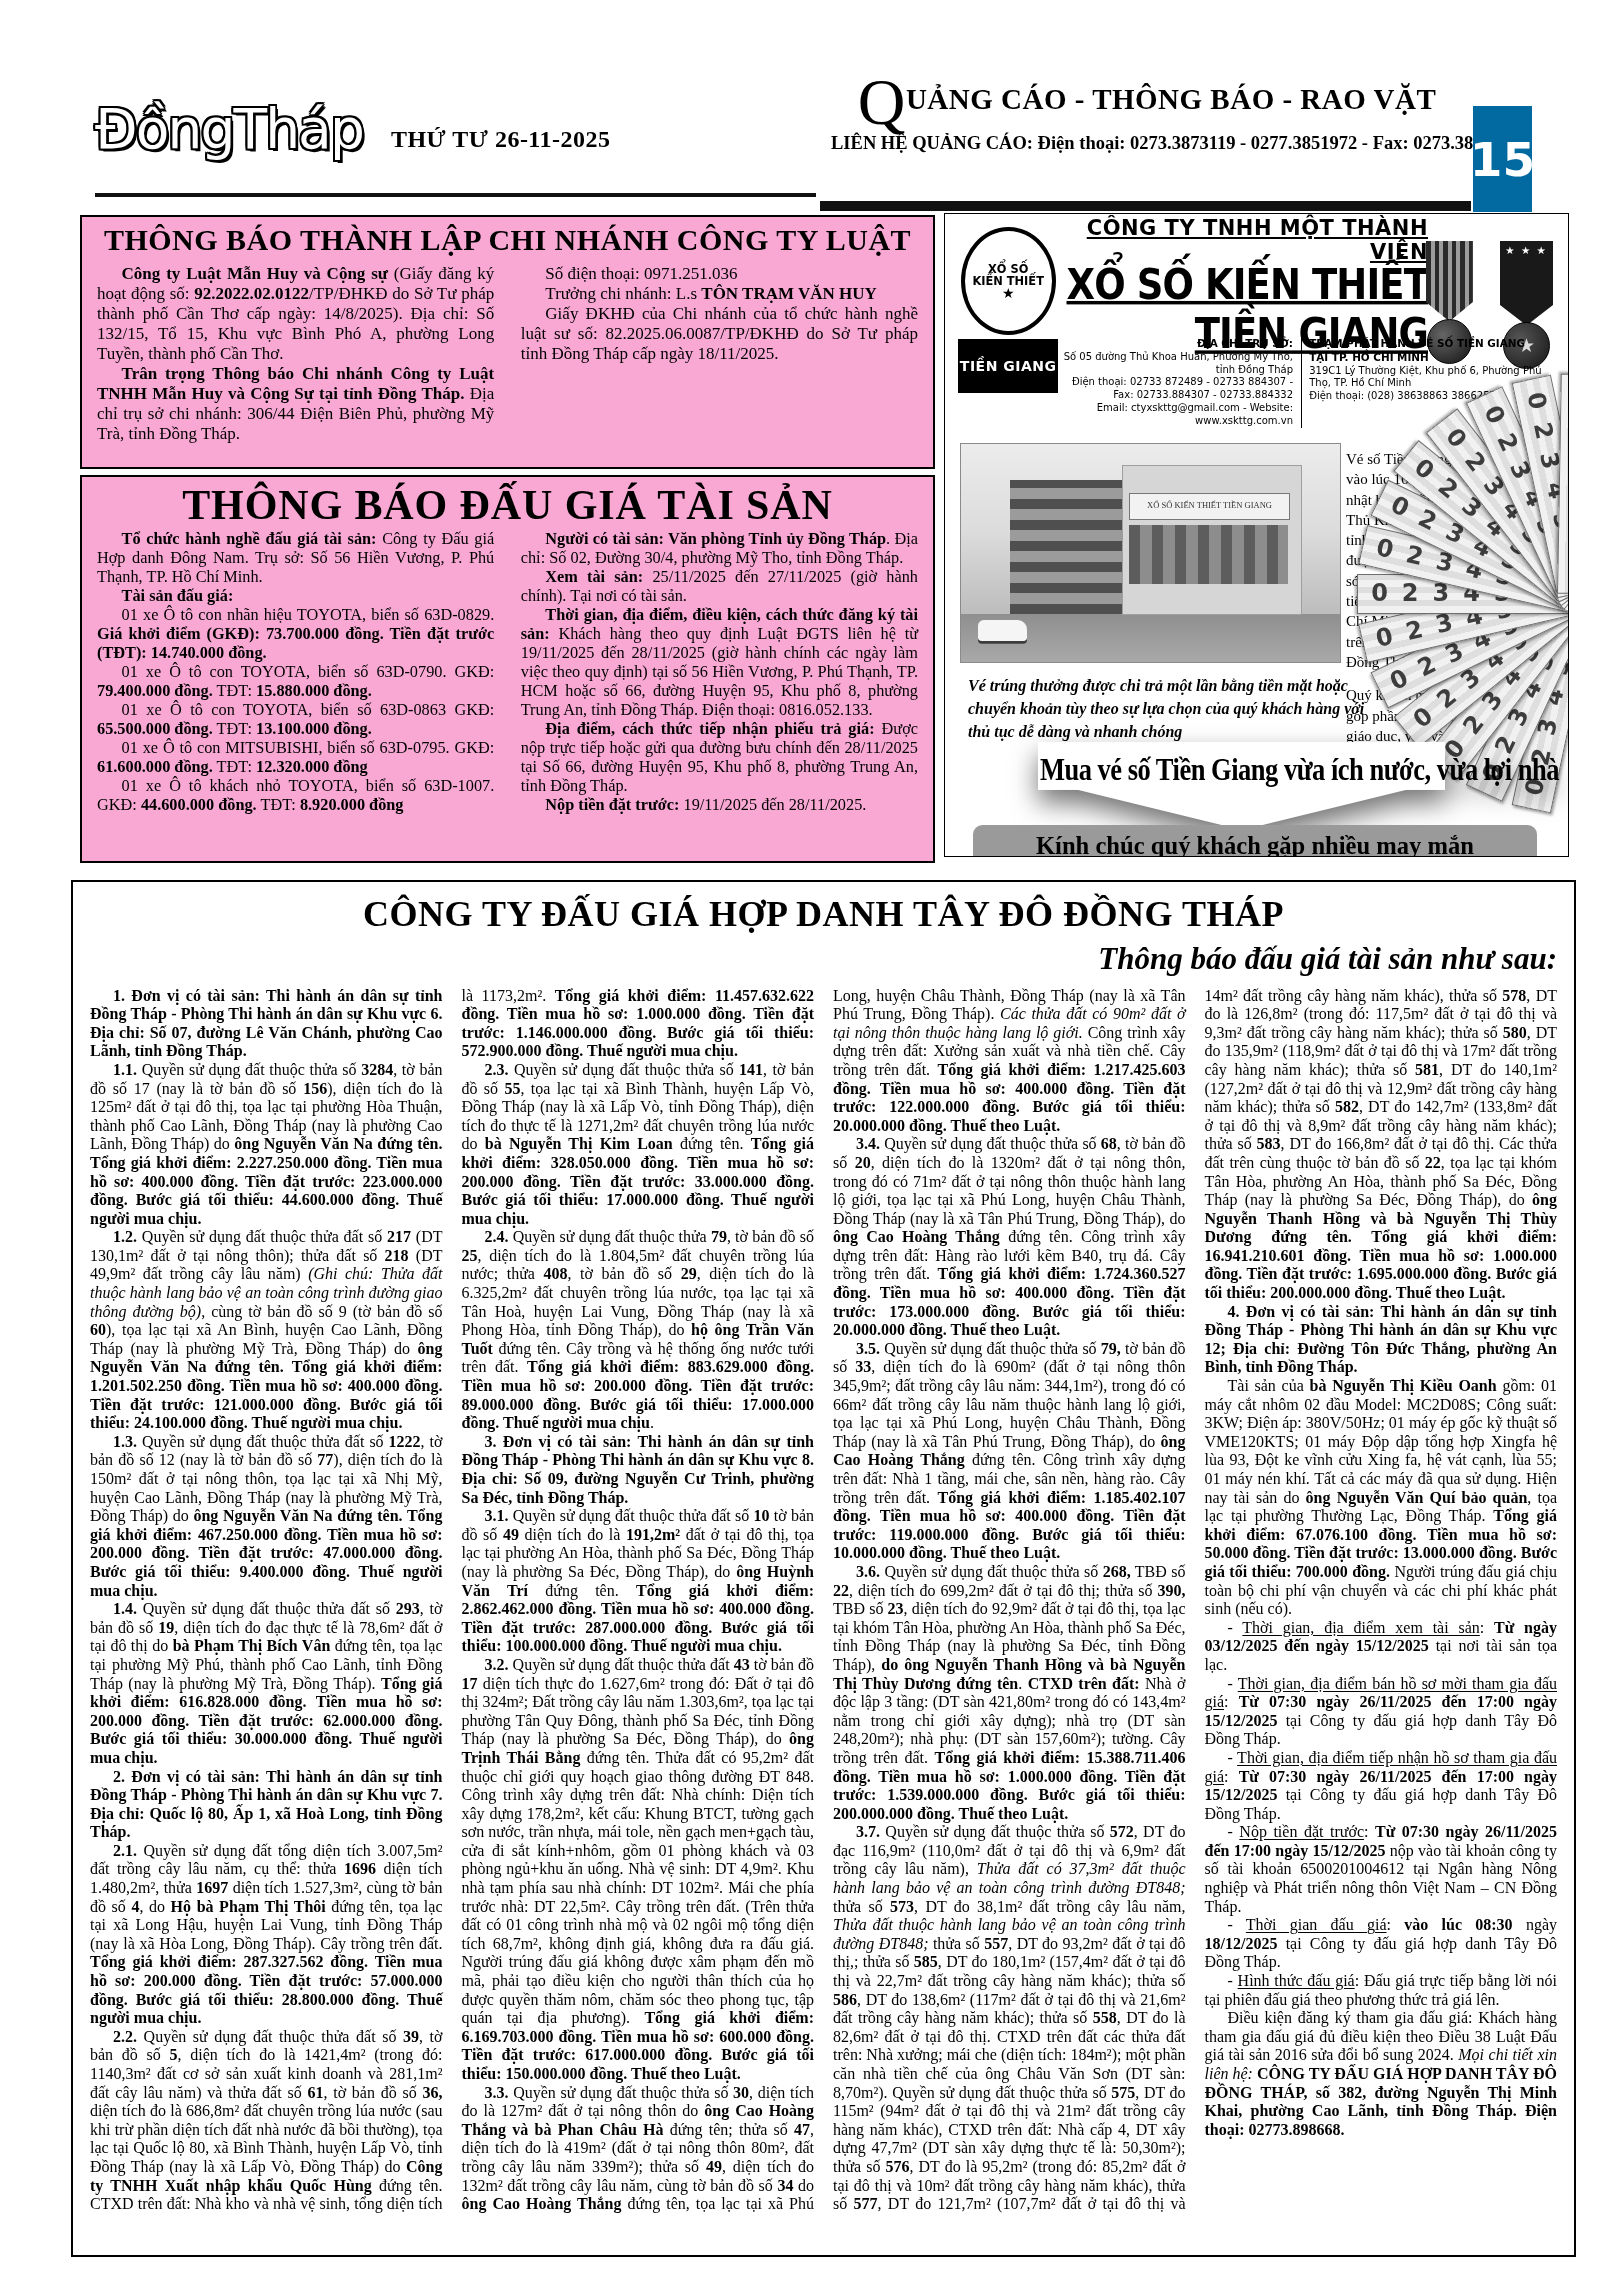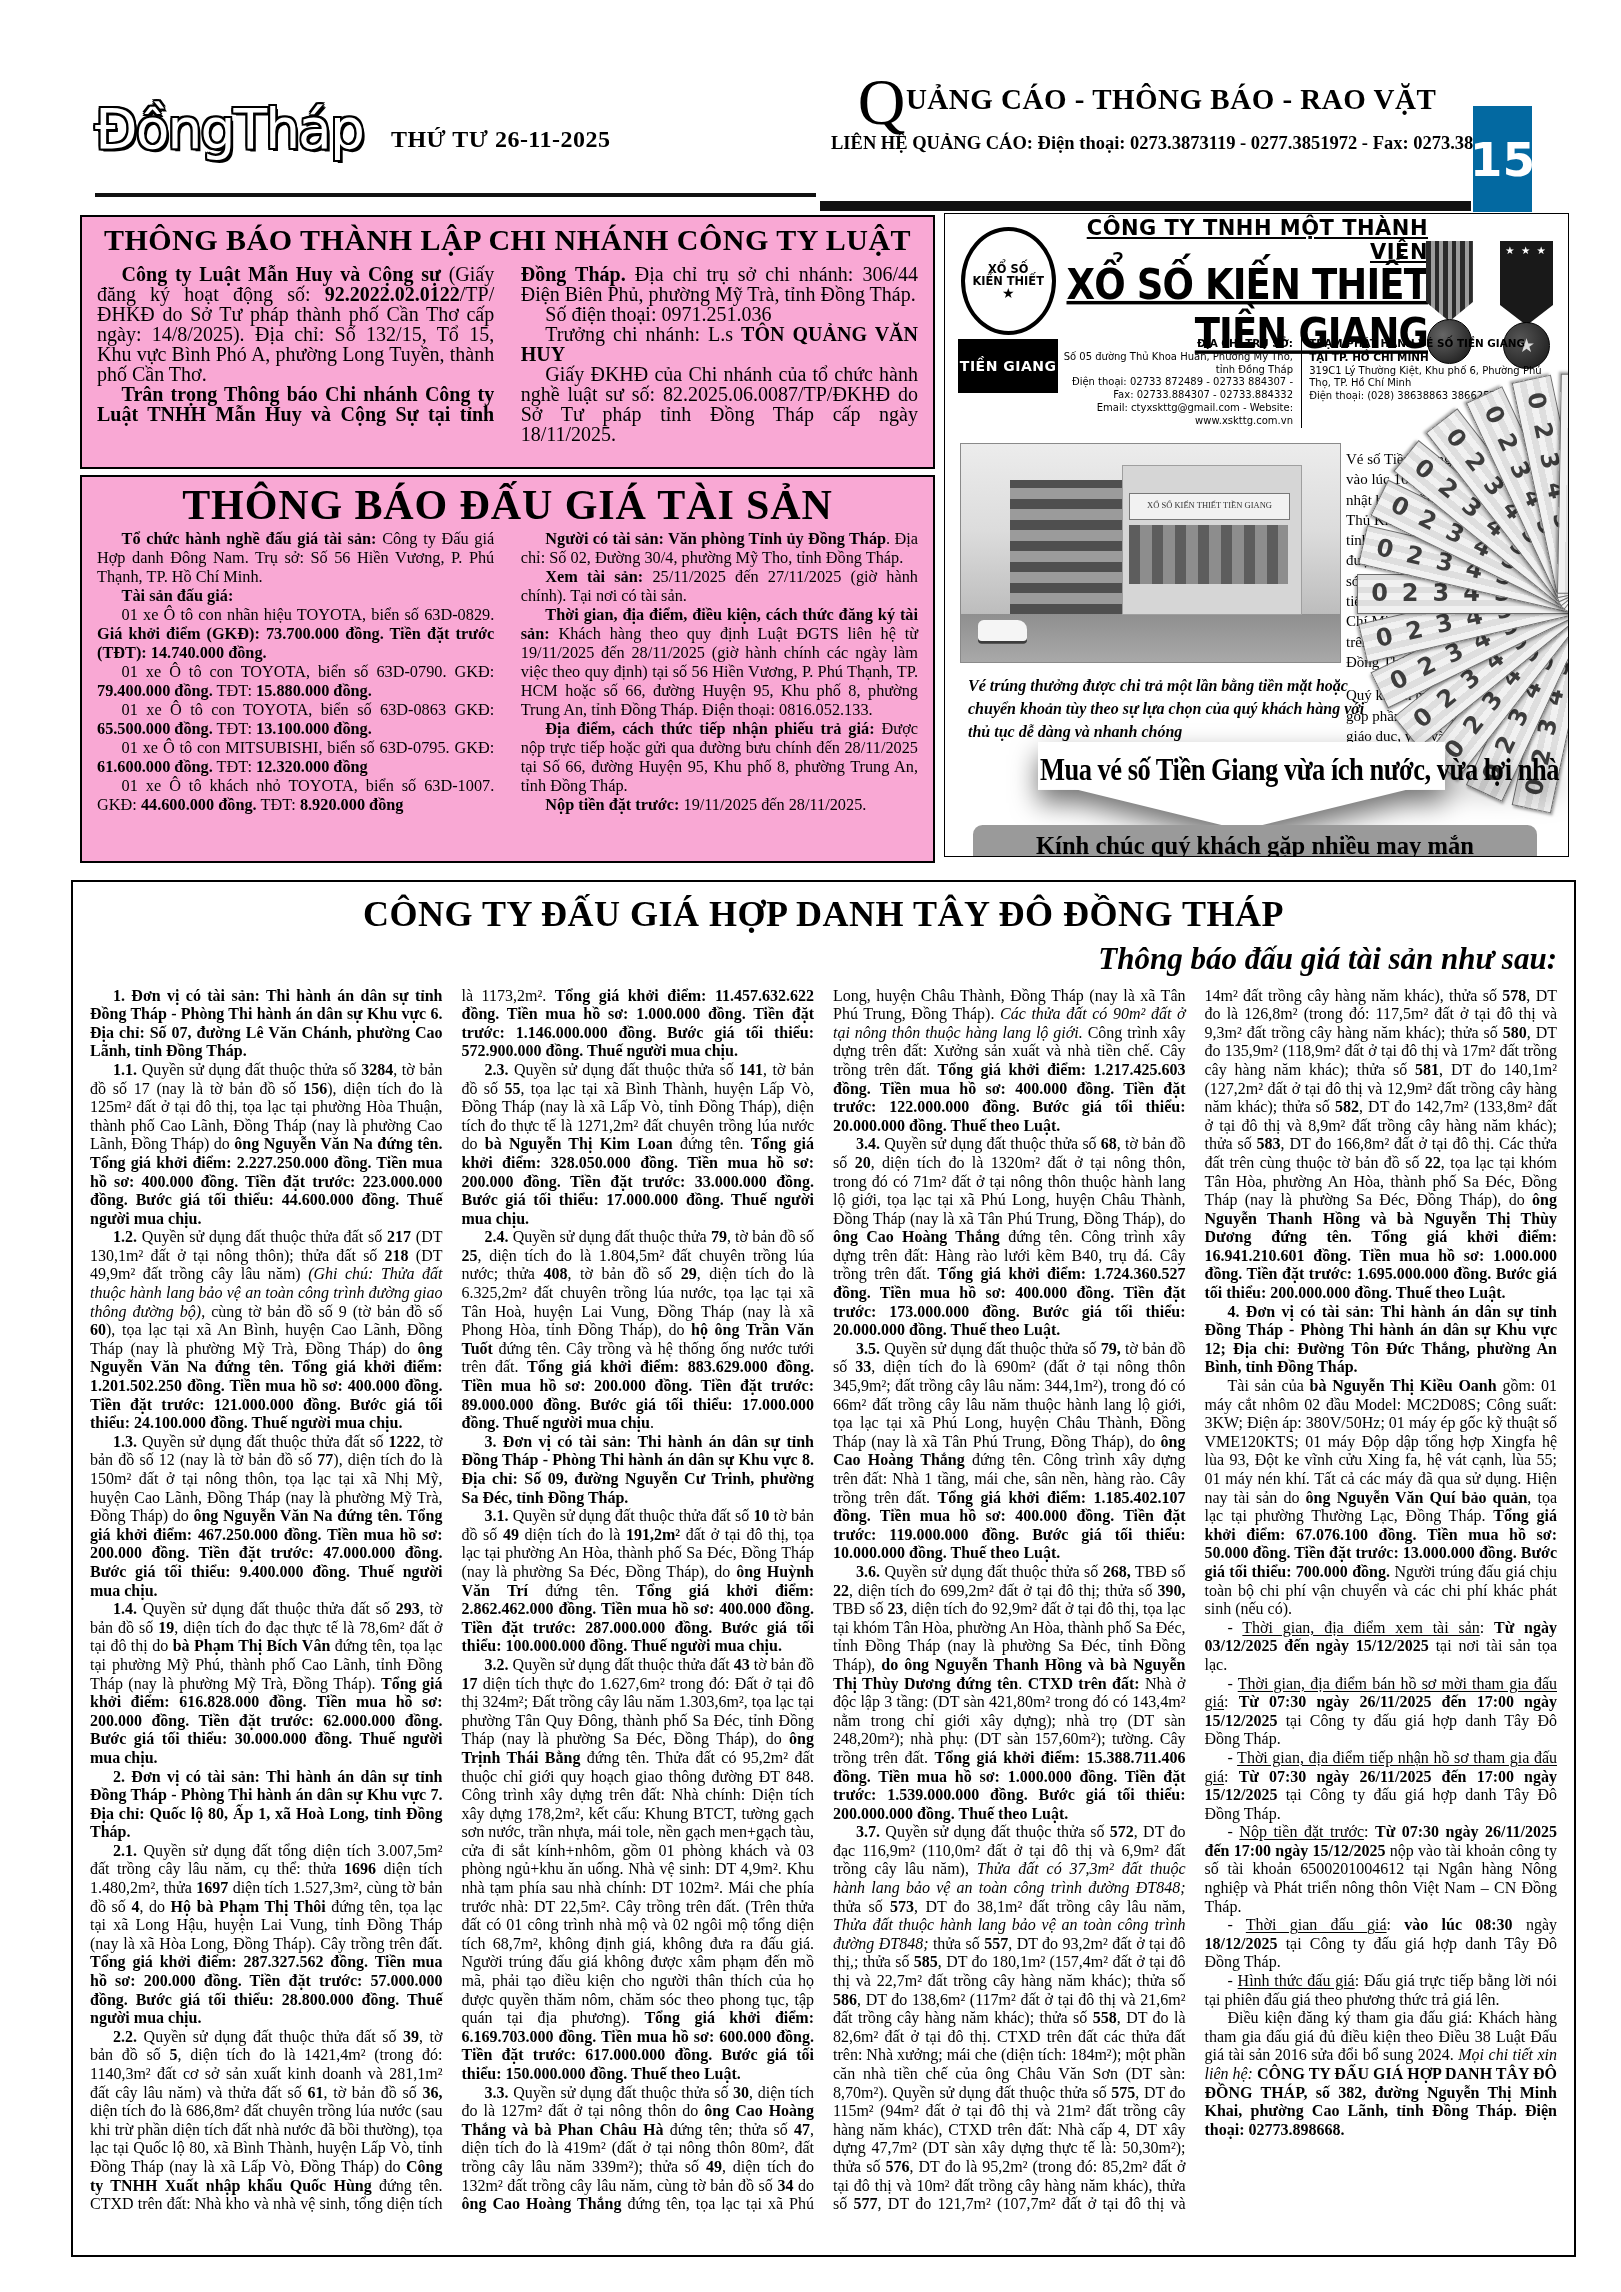--- a/index.html
+++ b/index.html
@@ -19,21 +19,21 @@
   .bigQ{font-size:66px;line-height:0.8;vertical-align:-15px;font-weight:normal;}
   .sec-contact{font-size:18.5px;font-weight:bold;margin-top:3.8px;white-space:nowrap;}
   .pagenum-box{position:absolute;left:1473px;top:106px;width:59px;height:106px;background:#0369a1;
       color:#fff;display:flex;align-items:center;justify-content:center;
       font-family:"DejaVu Sans",sans-serif;font-size:47px;font-weight:bold;}
   
   .nbox{position:absolute;border:2.8px solid #000;background:#f9a8d4;box-sizing:border-box;padding:3.8px 15px;}
   .law-box{left:80px;top:215px;width:855px;height:254px;}
   .law-title{text-align:center;font-weight:bold;font-size:30px;letter-spacing:0.5px;margin:1.9px 0 3.8px;}
   .cols2{columns:2;column-gap:26.5px;column-fill:auto;text-align:justify;}
-  .law-cols{height:185px;font-size:20px;line-height:20px;margin-top:7px;}
+  .law-cols{height:185px;font-size:17px;line-height:20px;margin-top:7px;}
   .auction-box{left:80px;top:475px;width:855px;height:388px;}
   .auc-title{text-align:center;font-weight:bold;font-size:42px;letter-spacing:0.9px;margin:0;}
   .auc-cols{height:312px;font-size:16.3px;line-height:19px;}
   .para{margin:0;text-indent:24.6px;}
   
   .ad-box{position:absolute;left:944px;top:213px;width:625px;height:644px;border:1.9px solid #000;
       box-sizing:border-box;overflow:hidden;background:#fff;}
   .ad-logo{position:absolute;left:13.2px;top:13.2px;width:100px;text-align:center;}
   .ad-oval{width:87px;height:100px;border:4.7px solid #000;border-radius:50%;margin:0 auto;
       display:flex;flex-direction:column;align-items:center;justify-content:center;
@@ -118,21 +118,21 @@
     <div class="sec-contact">LIÊN HỆ QUẢNG CÁO: Điện thoại: 0273.3873119 - 0277.3851972 - Fax: 0273.3878329</div>
   </div>
   <div class="pagenum-box">15</div>
 
   <div class="nbox law-box">
     <div class="law-title">THÔNG BÁO THÀNH LẬP CHI NHÁNH CÔNG TY LUẬT</div>
     <div class="cols2 law-cols">
         <p class="para"><b>Công ty Luật Mẫn Huy và Cộng sự</b> (Giấy đăng ký hoạt động số: <b>92.2022.02.0122</b>/TP/ĐHKĐ do Sở Tư pháp thành phố Cần Thơ cấp ngày: 14/8/2025). Địa chỉ: Số 132/15, Tổ 15, Khu vực Bình Phó A, phường Long Tuyền, thành phố Cần Thơ.</p>
         <p class="para"><b>Trân trọng Thông báo Chi nhánh Công ty Luật TNHH Mẫn Huy và Cộng Sự tại tỉnh Đồng Tháp.</b> Địa chỉ trụ sở chi nhánh: 306/44 Điện Biên Phủ, phường Mỹ Trà, tỉnh Đồng Tháp.</p>
         <p class="para">Số điện thoại: 0971.251.036</p>
-        <p class="para">Trưởng chi nhánh: L.s <b>TÔN QUẢNG VĂN HUY</b></p>
+        <p class="para">Trưởng chi nhánh: L.s <b>TÔN TRẠM VĂN HUY</b></p>
         <p class="para">Giấy ĐKHĐ của Chi nhánh của tổ chức hành nghề luật sư số: 82.2025.06.0087/TP/ĐKHĐ do Sở Tư pháp tỉnh Đồng Tháp cấp ngày 18/11/2025.</p>
       </div>
   </div>
 
   <div class="nbox auction-box">
     <div class="auc-title">THÔNG BÁO ĐẤU GIÁ TÀI SẢN</div>
     <div class="cols2 auc-cols">
         <p class="para"><b>Tổ chức hành nghề đấu giá tài sản:</b> Công ty Đấu giá Hợp danh Đông Nam. Trụ sở: Số 56 Hiền Vương, P. Phú Thạnh, TP. Hồ Chí Minh.</p>
         <p class="para"><b>Tài sản đấu giá:</b></p>
         <p class="para">01 xe Ô tô con nhãn hiệu TOYOTA, biển số 63D-0829. <b>Giá khởi điểm (GKĐ): 73.700.000 đồng. Tiền đặt trước (TĐT): 14.740.000 đồng.</b></p>

